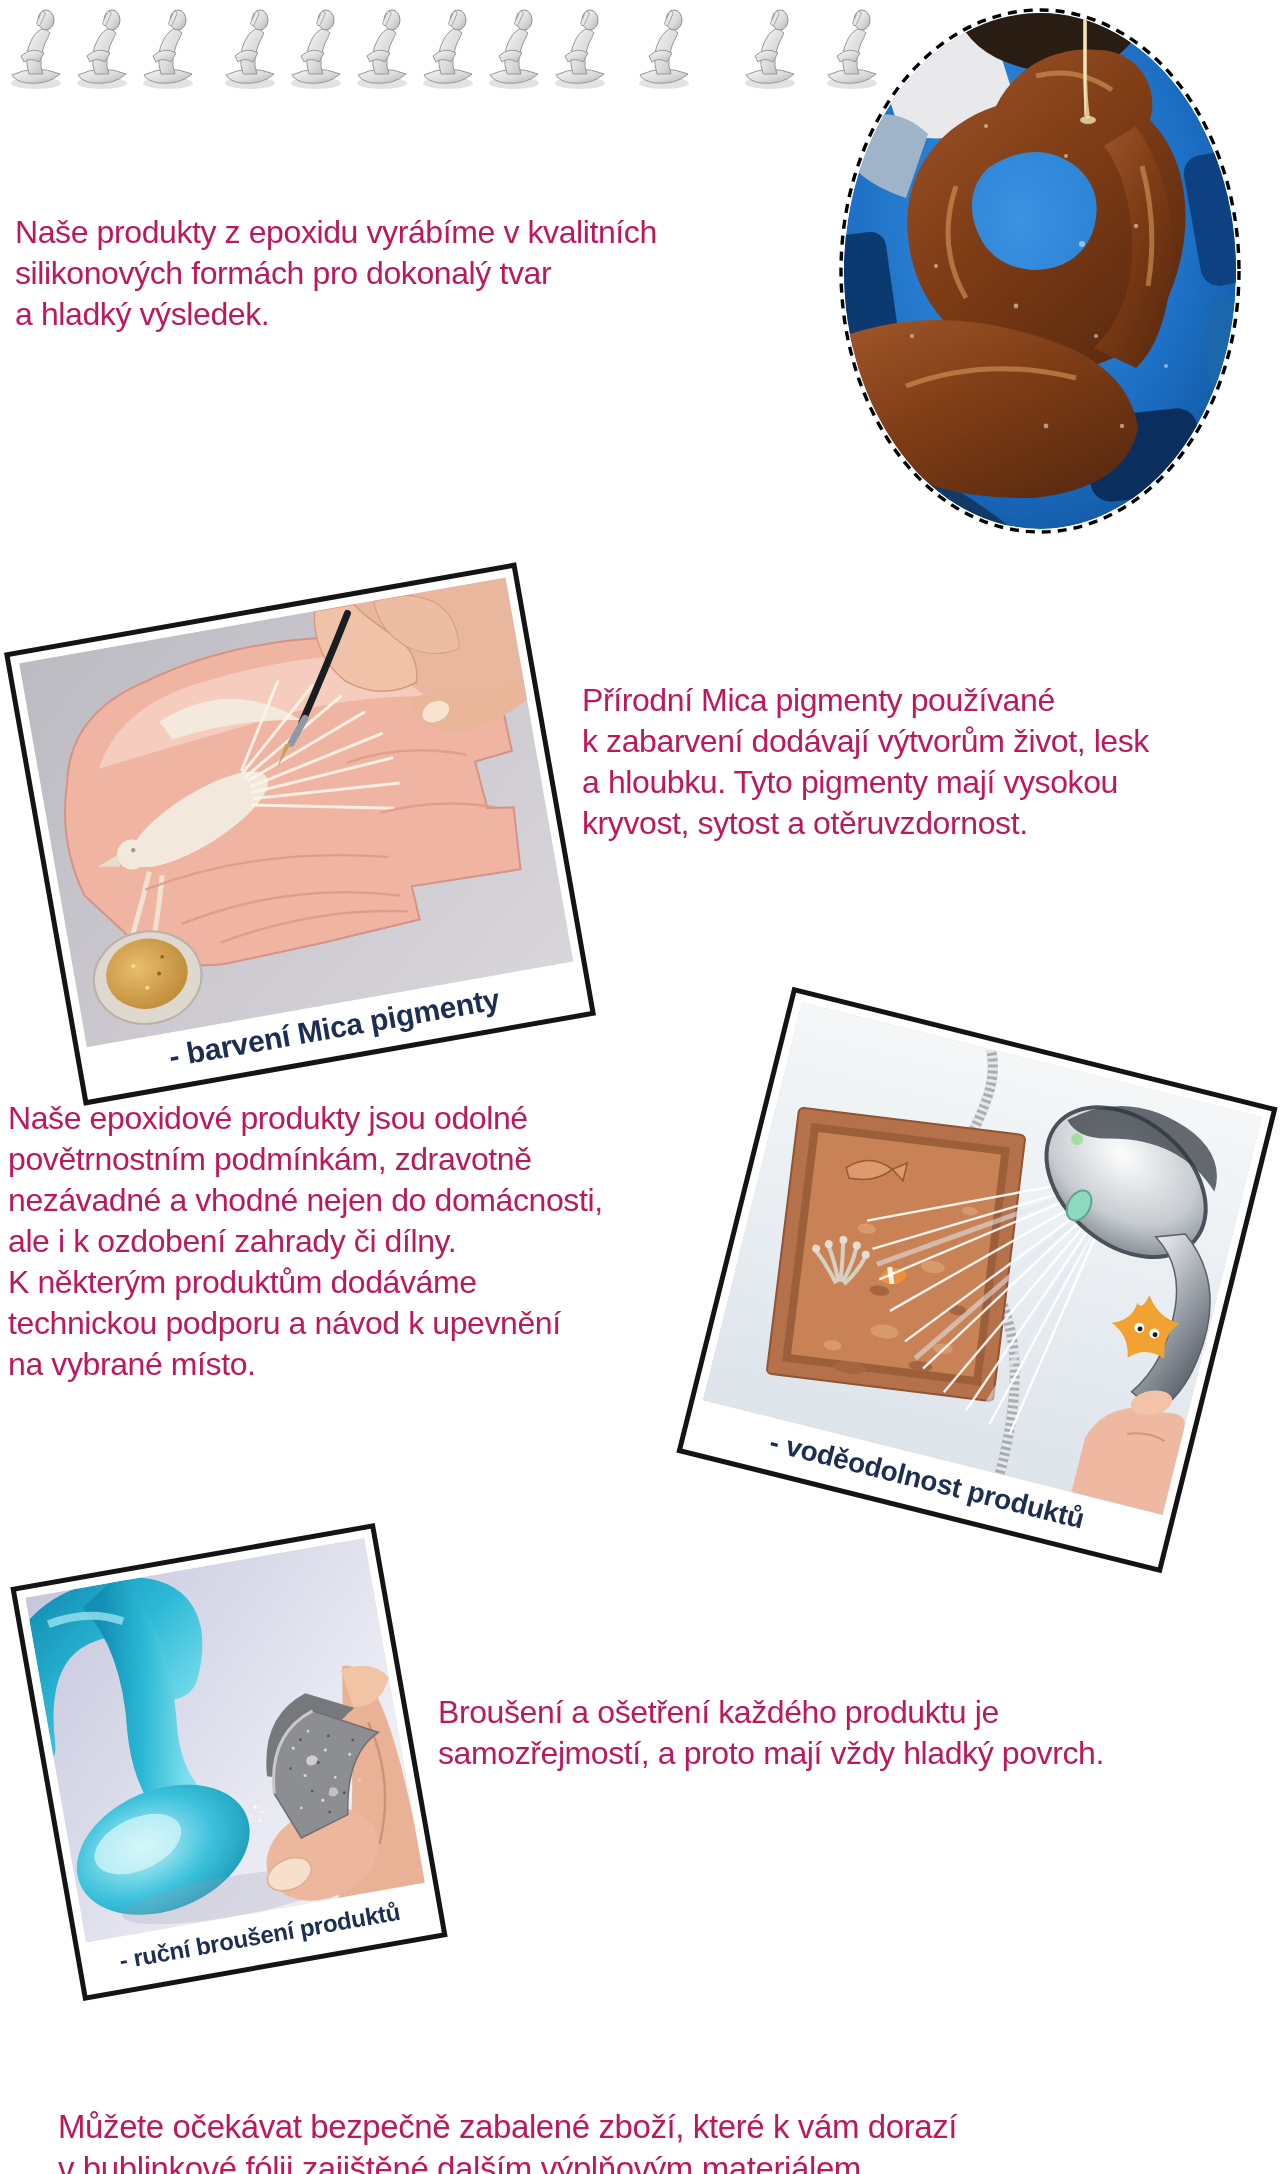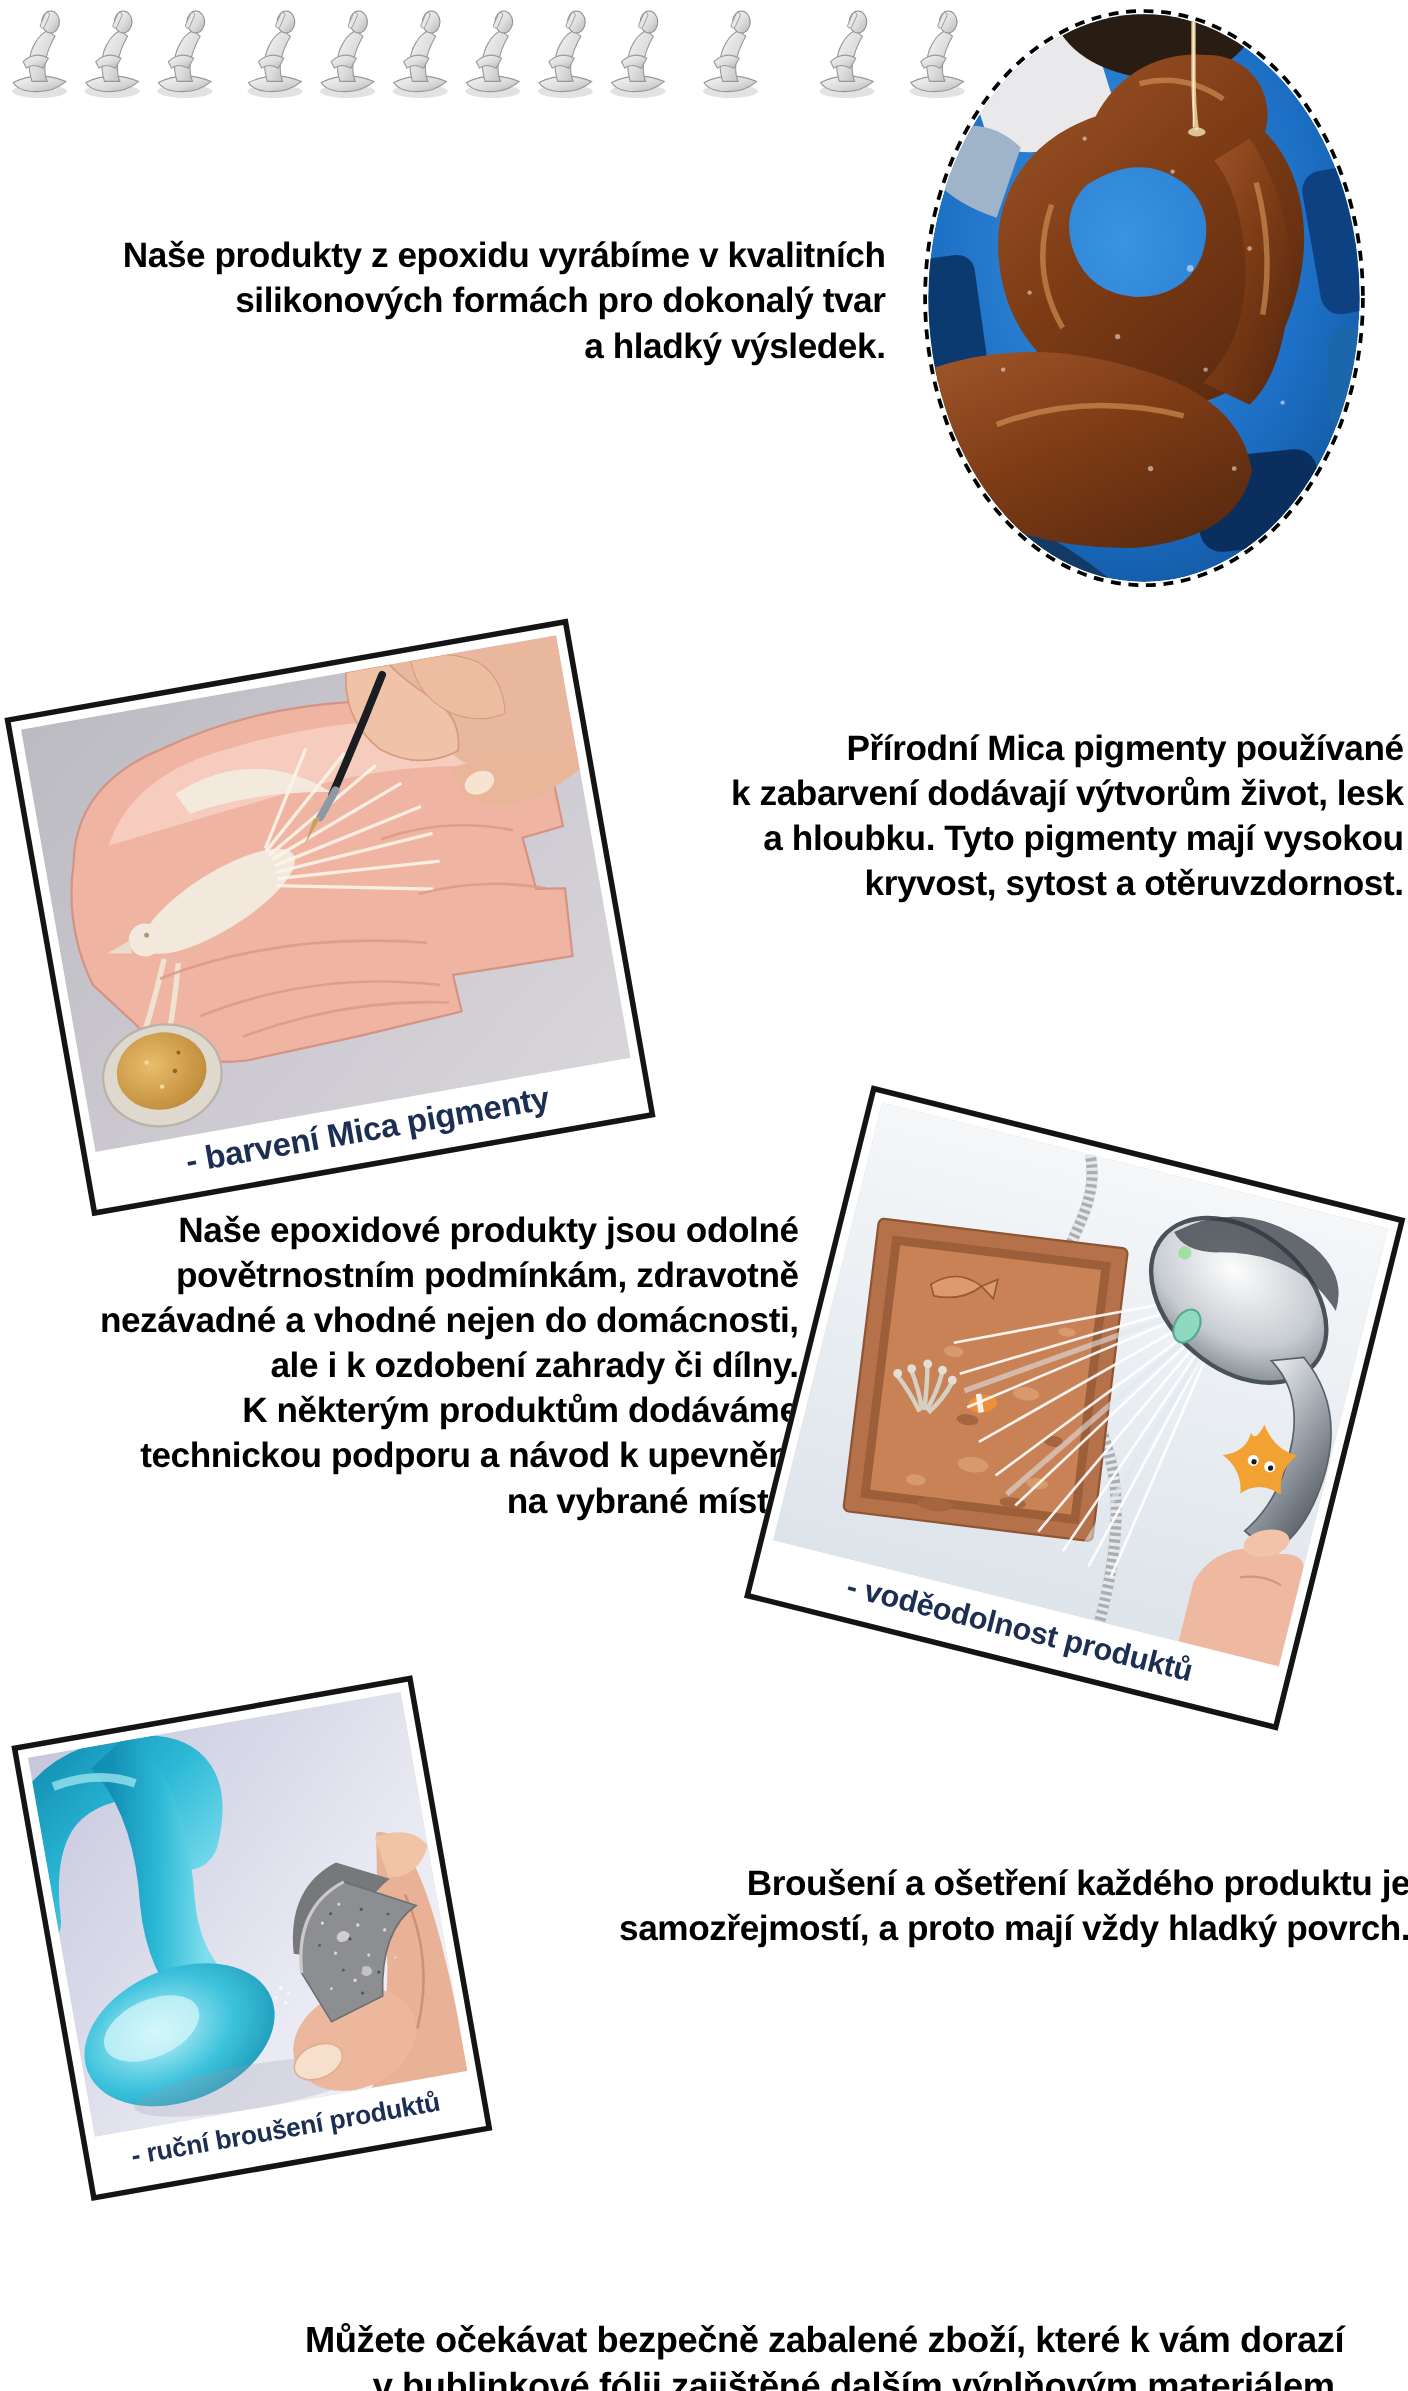--- a/index.html
+++ b/index.html
@@ -9,23 +9,23 @@
   }
   
   .fig-row{position:absolute;left:8px;top:8px;display:flex;align-items:flex-end;}
   .fig-row svg{width:56px;height:82px;margin-right:10px;flex:0 0 auto;}
   .fig-row svg:nth-child(3){margin-right:26px;}
   .fig-row svg:nth-child(9){margin-right:28px;}
   .fig-row svg:nth-child(10){margin-right:50px;}
   .fig-row svg:nth-child(11){margin-right:26px;}
   
   .para{
-    position:absolute;margin:0;font-weight:bold;color:#000000;
+    position:absolute;margin:0;font-weight:normal;color:#be185d;
     font-size:32px;line-height:41px;letter-spacing:-0.4px;
-    text-align:right;white-space:pre-line;
+    text-align:left;white-space:pre-line;
   }
   .para.big{font-size:33px;line-height:42px;margin-top:18px;}
   
   .oval-photo{position:absolute;left:836px;top:6px;width:408px;height:530px;}
   
   .photo{
     position:absolute;background:#ffffff;border:5px solid #141414;
     padding:8px 8px 4px 8px;box-sizing:border-box;
   }
   .photo .photo-img{width:100%;overflow:hidden;background:#dddddd;}
@@ -34,21 +34,21 @@
     height:48px;display:flex;align-items:center;justify-content:center;
     font-weight:bold;color:#1c2f52;letter-spacing:-0.3px;
   }
   .photo-mica{left:40px;top:604px;width:520px;height:460px;transform:rotate(-10deg);}
   .photo-mica .photo-caption{font-size:30px;}
   .photo-water{left:727px;top:1040px;width:500px;height:480px;transform:rotate(14deg);}
   .photo-water .photo-caption{font-size:28px;}
   .photo-sand{left:44px;top:1552px;width:370px;height:420px;transform:rotate(-10deg);}
   .photo-sand .photo-caption{font-size:24px;}
   .pos-intro{left:15px;top:212px;width:790px;}
-  .pos-mica{left:582px;top:660px;width:694px;}
+  .pos-mica{left:582px;top:680px;width:694px;}
   .pos-durability{left:8px;top:1098px;width:718px;}
   .pos-finishing{left:438px;top:1692px;width:844px;}
   .pos-packaging{left:58px;top:2088px;width:1164px;}
 </style>
 </head>
 <body>
 
 <div class="page">
 
   <svg width="0" height="0" style="position:absolute" aria-hidden="true">

